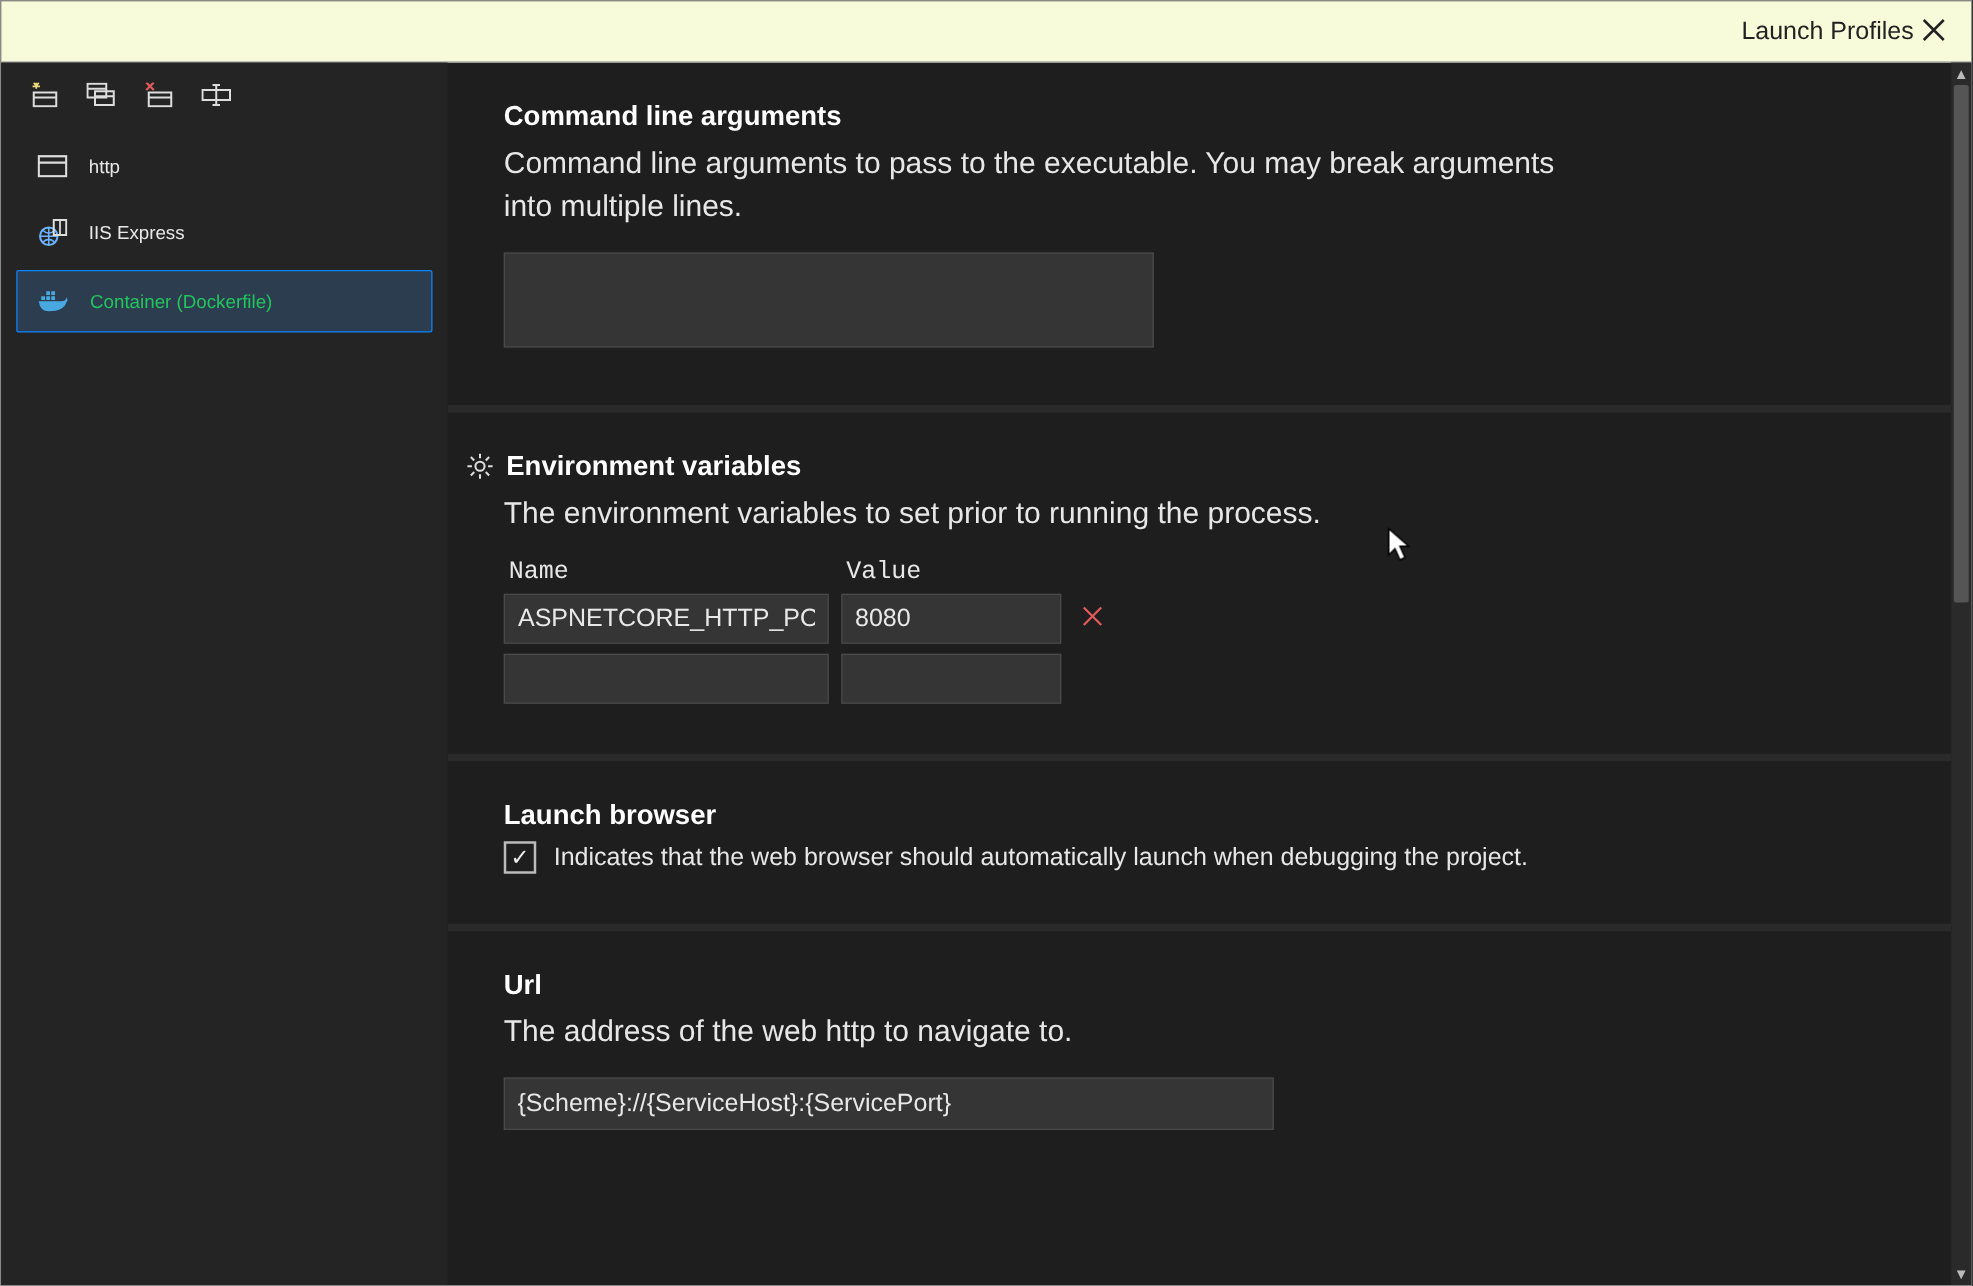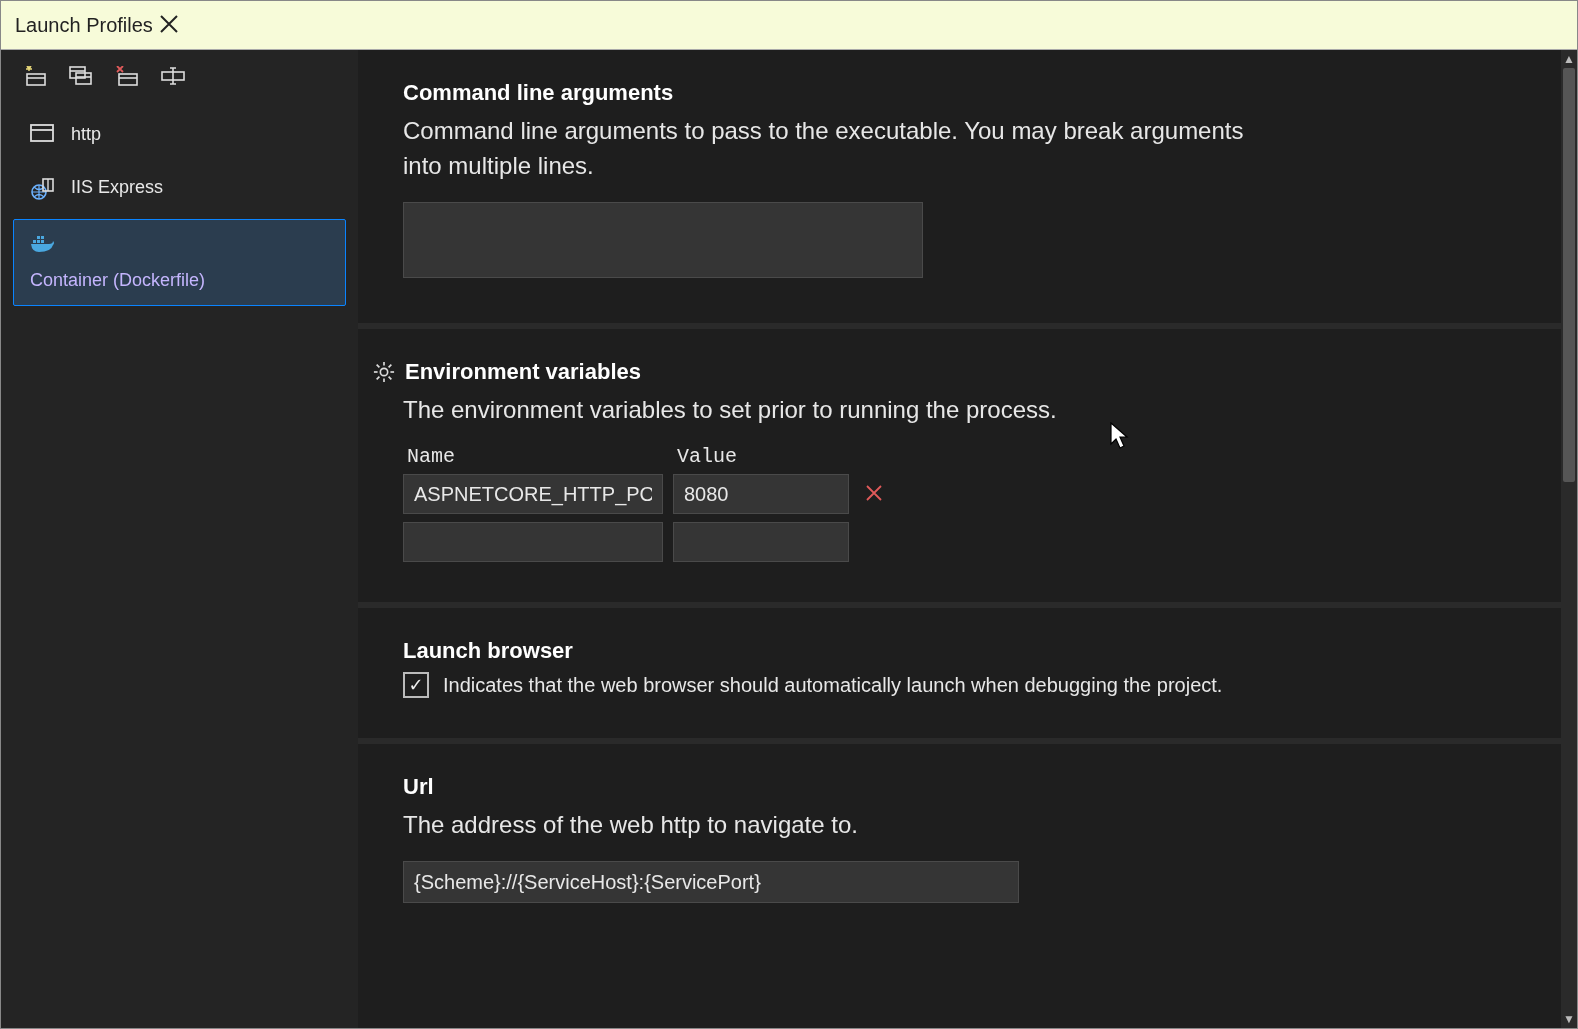--- a/index.html
+++ b/index.html
@@ -18,21 +18,21 @@
     border: 1px solid #888;
     background: #1e1e1e;
   }
   .titlebar {
     background: #f7fbd9;
     color: #222;
     padding: 8px 14px;
     font-size: 20px;
     display: flex;
     align-items: center;
-    justify-content: flex-start;
+    justify-content: flex-end;
     border-bottom: 1px solid #aaa;
   }
   .titlebar .close {
     font-size: 28px;
     font-weight: 300;
     cursor: pointer;
     line-height: 1;
     padding: 2px 6px;
   }
   .body {
@@ -58,33 +58,32 @@
     height: 24px;
     display: flex;
     align-items: center;
     justify-content: center;
     cursor: pointer;
   }
   .toolbar svg { display: block; }
   .profile-list { display: flex; flex-direction: column; gap: 4px; margin-top: 4px; }
   .profile-item {
     display: flex;
-    align-items: flex-start;
+    align-items: center;
     gap: 16px;
     padding: 14px 16px;
     border-radius: 2px;
-    font-size: 18px;
+    font-size: 15px;
     color: #e8e8e8;
     cursor: pointer;
   }
   .profile-item.selected {
     border: 1px solid #0a84ff;
     background: #2b3d4f;
-    color: #c4b5fd;
-    flex-direction: column;
+    color: #22c55e;
   }
   .profile-item .picon {
     width: 26px;
     display: flex;
     justify-content: center;
   }
   .main {
     flex: 1 1 auto;
     display: flex;
     min-width: 0;

